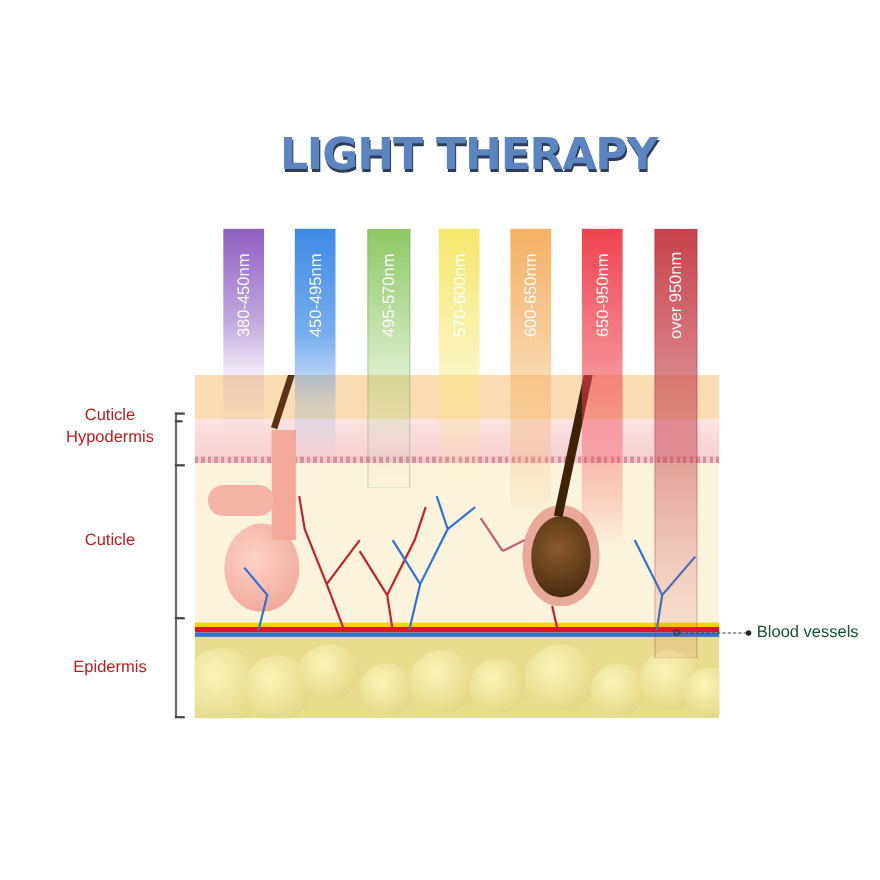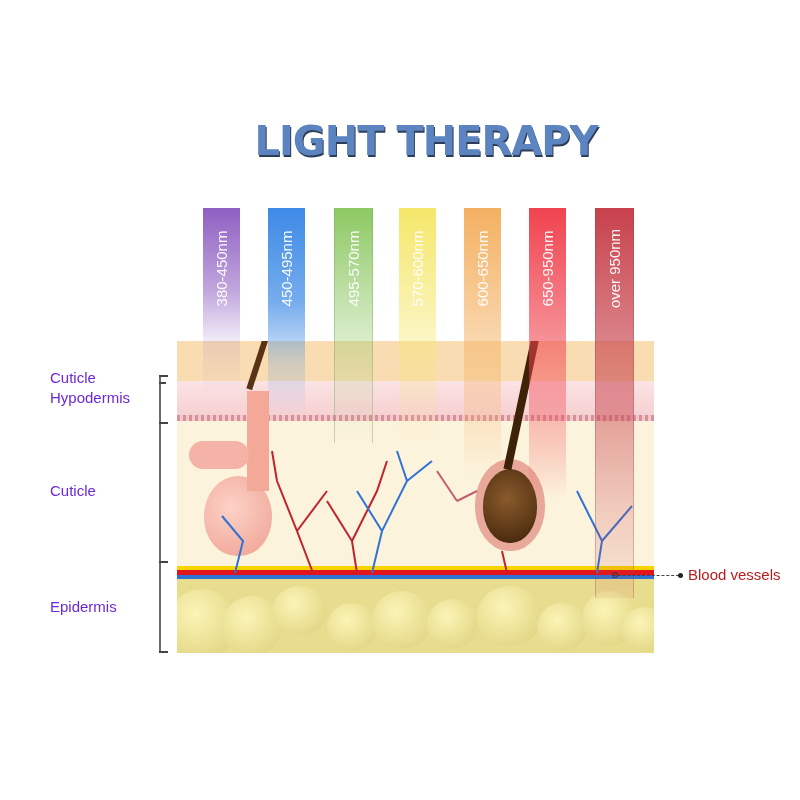--- a/index.html
+++ b/index.html
@@ -26,21 +26,21 @@
     position: absolute; top: 208px; width: 37px; height: 302px;
   }
   .bar-label {
     position: absolute; left: 0; top: 0; width: 37px; height: 120px;
     display: flex; align-items: center; justify-content: center;
   }
   .bar-label span {
     transform: rotate(-90deg); white-space: nowrap; color: #ffffff;
     font-size: 15px; opacity: 0.95; display: block;
   }
-  .side-label { position: absolute; color: #6d28d9; font-size: 15px; text-align: left; width: 100px; line-height: 19px; }
+  .side-label { position: absolute; color: #b91c1c; font-size: 15px; text-align: center; width: 100px; line-height: 19px; }
   .bracket { position: absolute; border-left: 2px solid #6b6b6b; }
   .tick { position: absolute; height: 2px; background: #444; width: 9px; }
   .callout { position: absolute; left: 613px; top: 575px; width: 66px; border-top: 1px dashed #444; }
   .dot { position: absolute; width: 5px; height: 5px; border-radius: 50%; background: #222; }
 </style>
 </head>
 <body>
 
 <div class="title">LIGHT THERAPY</div>
 
@@ -131,13 +131,13 @@
 <div class="bracket" style="left:159px;top:375px;height:277px"></div>
 <div class="tick" style="left:159px;top:375px"></div>
 <div class="tick" style="left:159px;top:382px;width:7px"></div>
 <div class="tick" style="left:159px;top:422px"></div>
 <div class="tick" style="left:159px;top:561px"></div>
 <div class="tick" style="left:159px;top:651px"></div>
 
 <div class="dot" style="left:612px;top:572px;background:transparent;border:1px solid #333;width:4px;height:4px"></div>
 <div class="callout"></div>
 <div class="dot" style="left:678px;top:573px"></div>
-<div style="position:absolute;left:688px;top:566px;font-size:15px;color:#b91c1c;white-space:nowrap">Blood vessels</div>
+<div style="position:absolute;left:688px;top:566px;font-size:15px;color:#14532d;white-space:nowrap">Blood vessels</div>
 
 </body></html>

